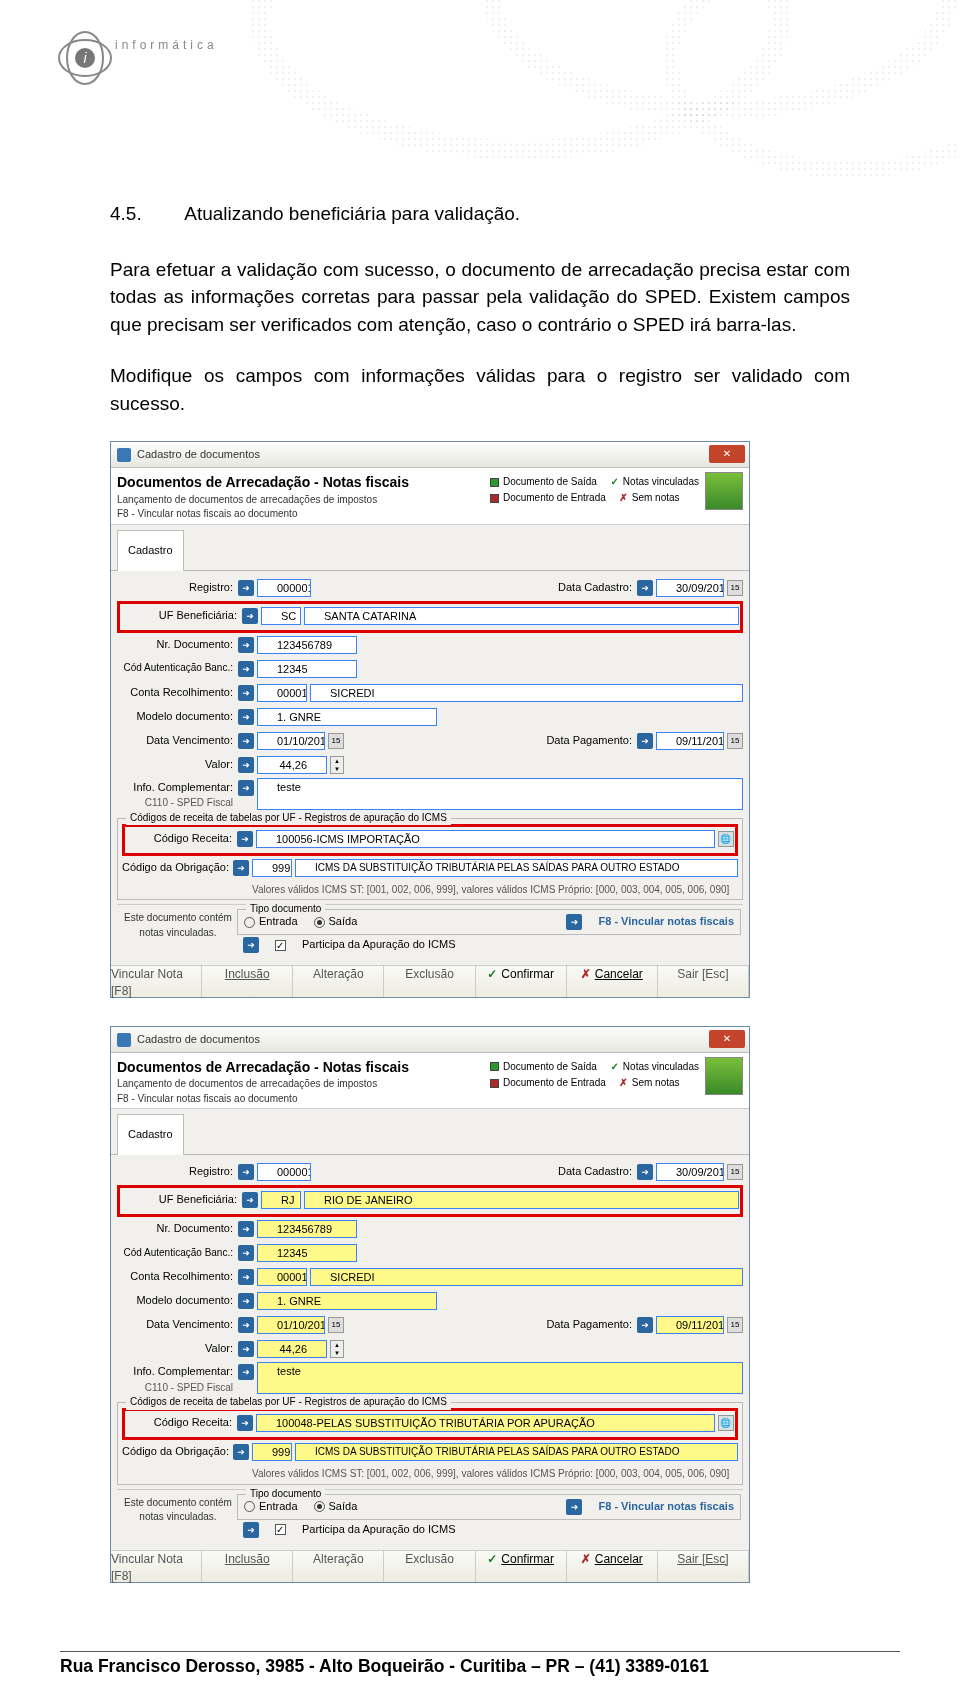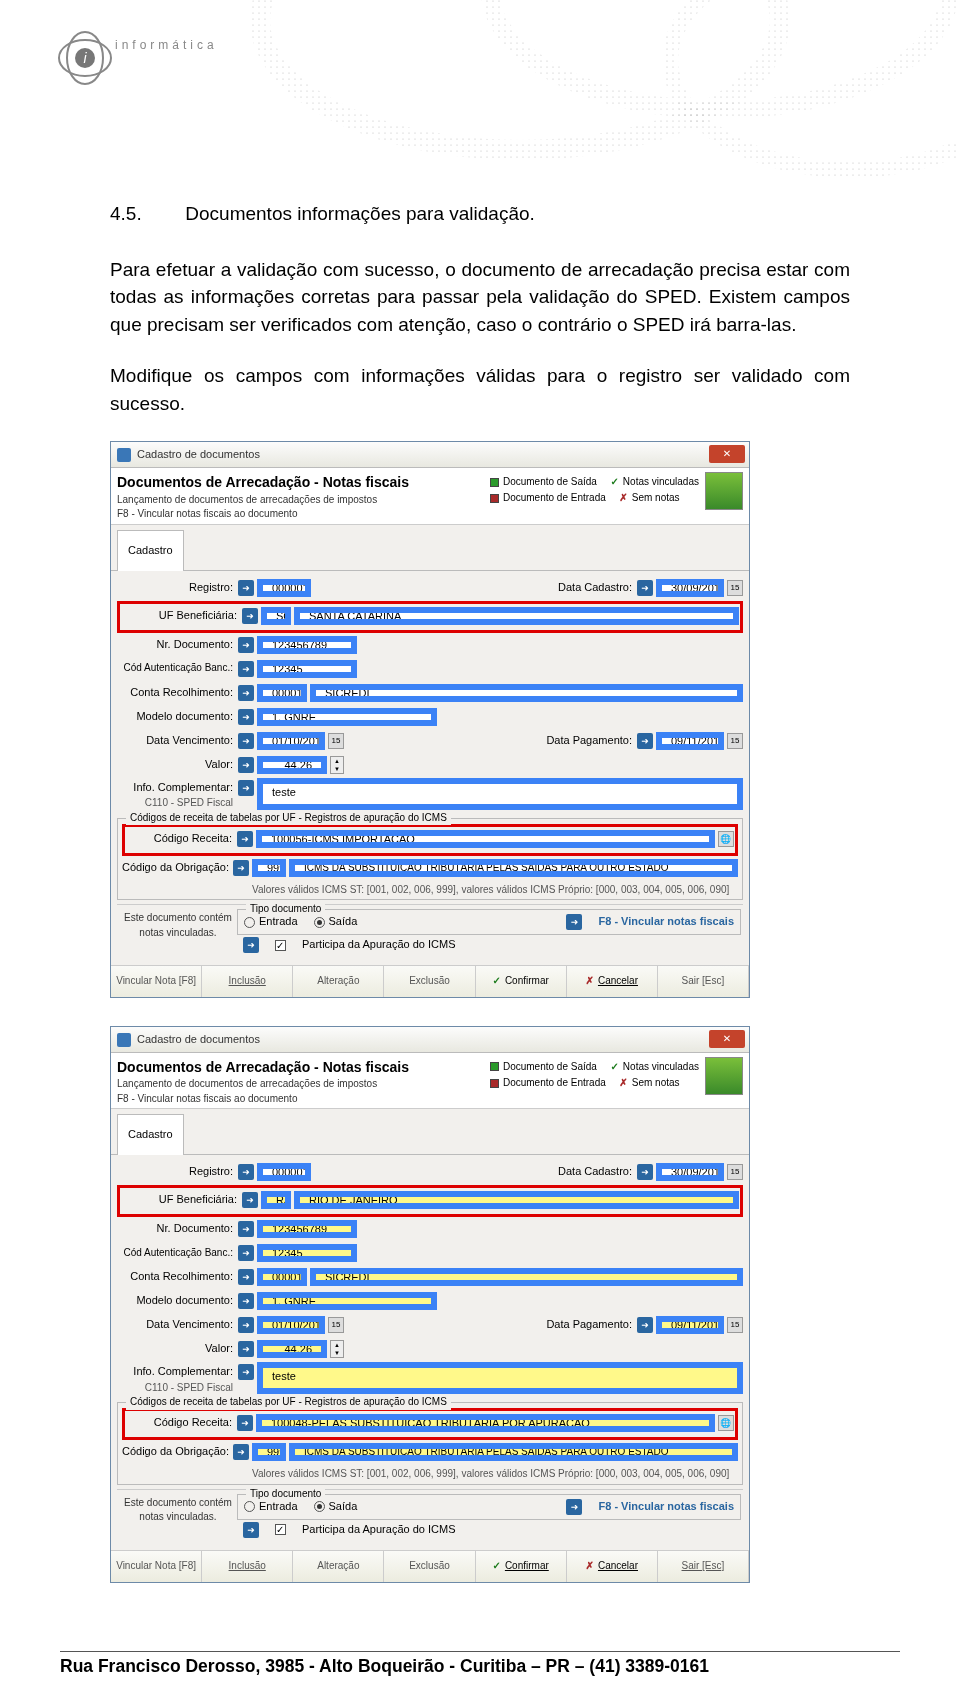--- a/index.html
+++ b/index.html
@@ -73,38 +73,38 @@
   .sc-tab { display:inline-block; background:#fff; border:1px solid #bbb; border-bottom:none; padding:12px 10px; font-size:11px; position:relative; top:1px;}
   .sc-form {
     background: #f2f0ed;
     padding: 6px;
     border-top: 1px solid #bbb;
   }
   .row { display:flex; align-items:center; height:22px; margin-bottom:2px; gap:3px; }
   .lbl { width:118px; text-align:right; font-size:11px; padding-right:2px; white-space:nowrap; overflow:hidden; }
   .arrowbtn { width:16px; height:16px; background:#2a66a0; border-radius:2px; position:relative; flex-shrink:0; }
   .arrowbtn::before { content:"➜"; color:#fff; font-size:9px; display:block; text-align:center; line-height:16px;}
-  .inp { height:18px; background:#fff; border:6px solid #3b82f6; padding:0 9px; font-size:11px; line-height:16px; display:flex; align-items:center; overflow:hidden; white-space:nowrap; }
+  .inp { height:18px; background:#fff; border:1px solid #3b82f6; padding:0 19px; font-size:11px; line-height:16px; display:flex; align-items:center; overflow:hidden; white-space:nowrap; }
   .inp.yellow { background: #fff98a; }
   .calbtn { width:16px; height:16px; background:#ddd; border:1px solid #999; font-size:8px; text-align:center; line-height:14px; flex-shrink:0;}
   .redbox { border:3px solid #d00; padding:1px; margin:1px 0;}
   .groupbox { border:1px solid #bbb; margin:4px 0; padding:4px 4px 2px 4px; position:relative; }
   .groupbox .gtitle { position:absolute; top:-8px; left:8px; background:#f2f0ed; padding:0 4px; font-size:10px; }
   .sc-footer {
     display:flex; border-top:1px solid #ccc; padding:4px 2px;
     background:#f2f0ed;
   }
   .sc-footer .leftnote { width:118px; font-size:10px; color:#333; padding:2px 4px; text-align:center;}
   .sc-footer .tipodoc { flex:1; }
   .sc-footer .radiorow { display:flex; gap:16px; padding:2px 0; font-size:11px; align-items:center;}
   .sc-footer .link { color:#2a66a0; font-weight:bold; font-size:11px;}
   .sc-btnbar {
     display:flex; border-top:1px solid #ccc; background:linear-gradient(#fafaf7,#ececdf); height:32px;
   }
-  .sc-btnbar .bbtn { flex:1; border-right:1px solid #ccc; display:flex; align-items:center; justify-content:center; gap:4px; font-size:10px; color:#555;}
+  .sc-btnbar .bbtn { flex:1; border-right:1px solid #ccc; display:flex; align-items:flex-start; justify-content:center; gap:4px; font-size:12px; color:#555;}
   .sc-btnbar .bbtn.active { color:#000; }
   .i-green { color:#1a7a1a; font-weight:bold;}
   .i-red { color:#a82a2a; font-weight:bold;}
   .globeicon { width:16px; height:16px; background:#ddd; border:1px solid #999; font-size:9px; text-align:center; line-height:14px; flex-shrink:0;}
   .page-footer {
     position:absolute; bottom:16px; left:0; width:960px;
     text-align:left; font-size:17.5px; font-weight:bold; color:#000;
     border-top:1px solid #555; padding-top:4px;
     margin: 0 60px; width: 840px;
   }
@@ -140,21 +140,21 @@
     <text x="30" y="33" font-size="14" fill="#fff" font-style="italic" text-anchor="middle">i</text>
   </svg>
   <div style="padding-top:8px">
     <div class="sub">informática</div>
   </div>
 </div>
 
 <div class="content">
   <div class="sec-line">
     <span class="sec-num">4.5.</span>
-    <span>Documentos informações para validação.</span>
+    <span>Atualizando beneficiária para validação.</span>
   </div>
   <p>Para efetuar a validação com sucesso, o documento de arrecadação precisa estar com todas as informações corretas para passar pela validação do SPED. Existem campos que precisam ser verificados com atenção, caso o contrário o SPED irá barra-las.</p>
   <p>Modifique os campos com informações válidas para o registro ser validado com sucesso.</p>
 
   <div class="screenshot">
     <div class="sc-titlebar">
       <span class="icon"></span>
       <span class="ttl">Cadastro de documentos</span>
       <span class="close"></span>
     </div>

